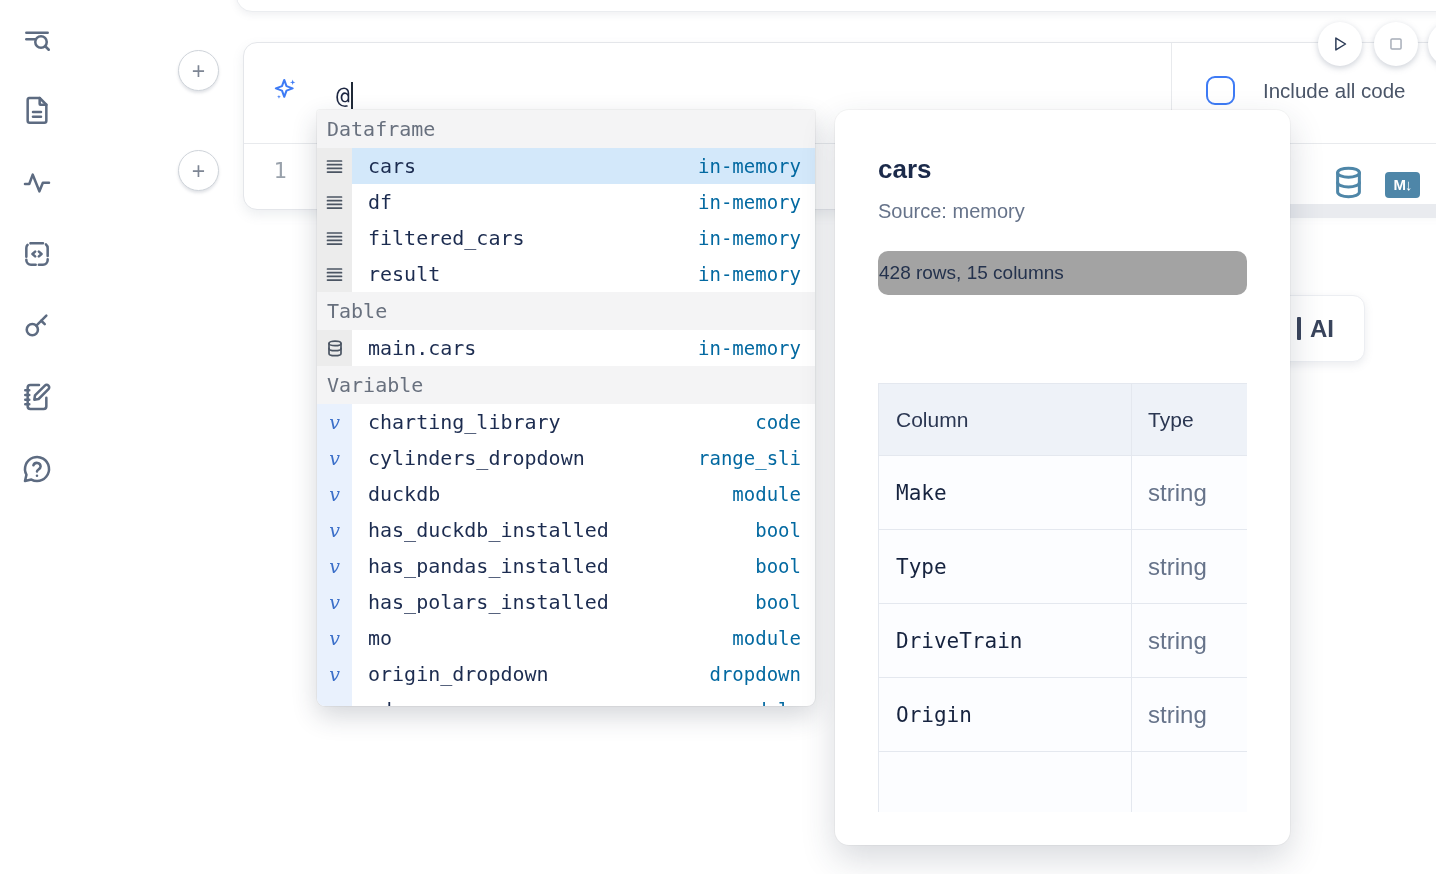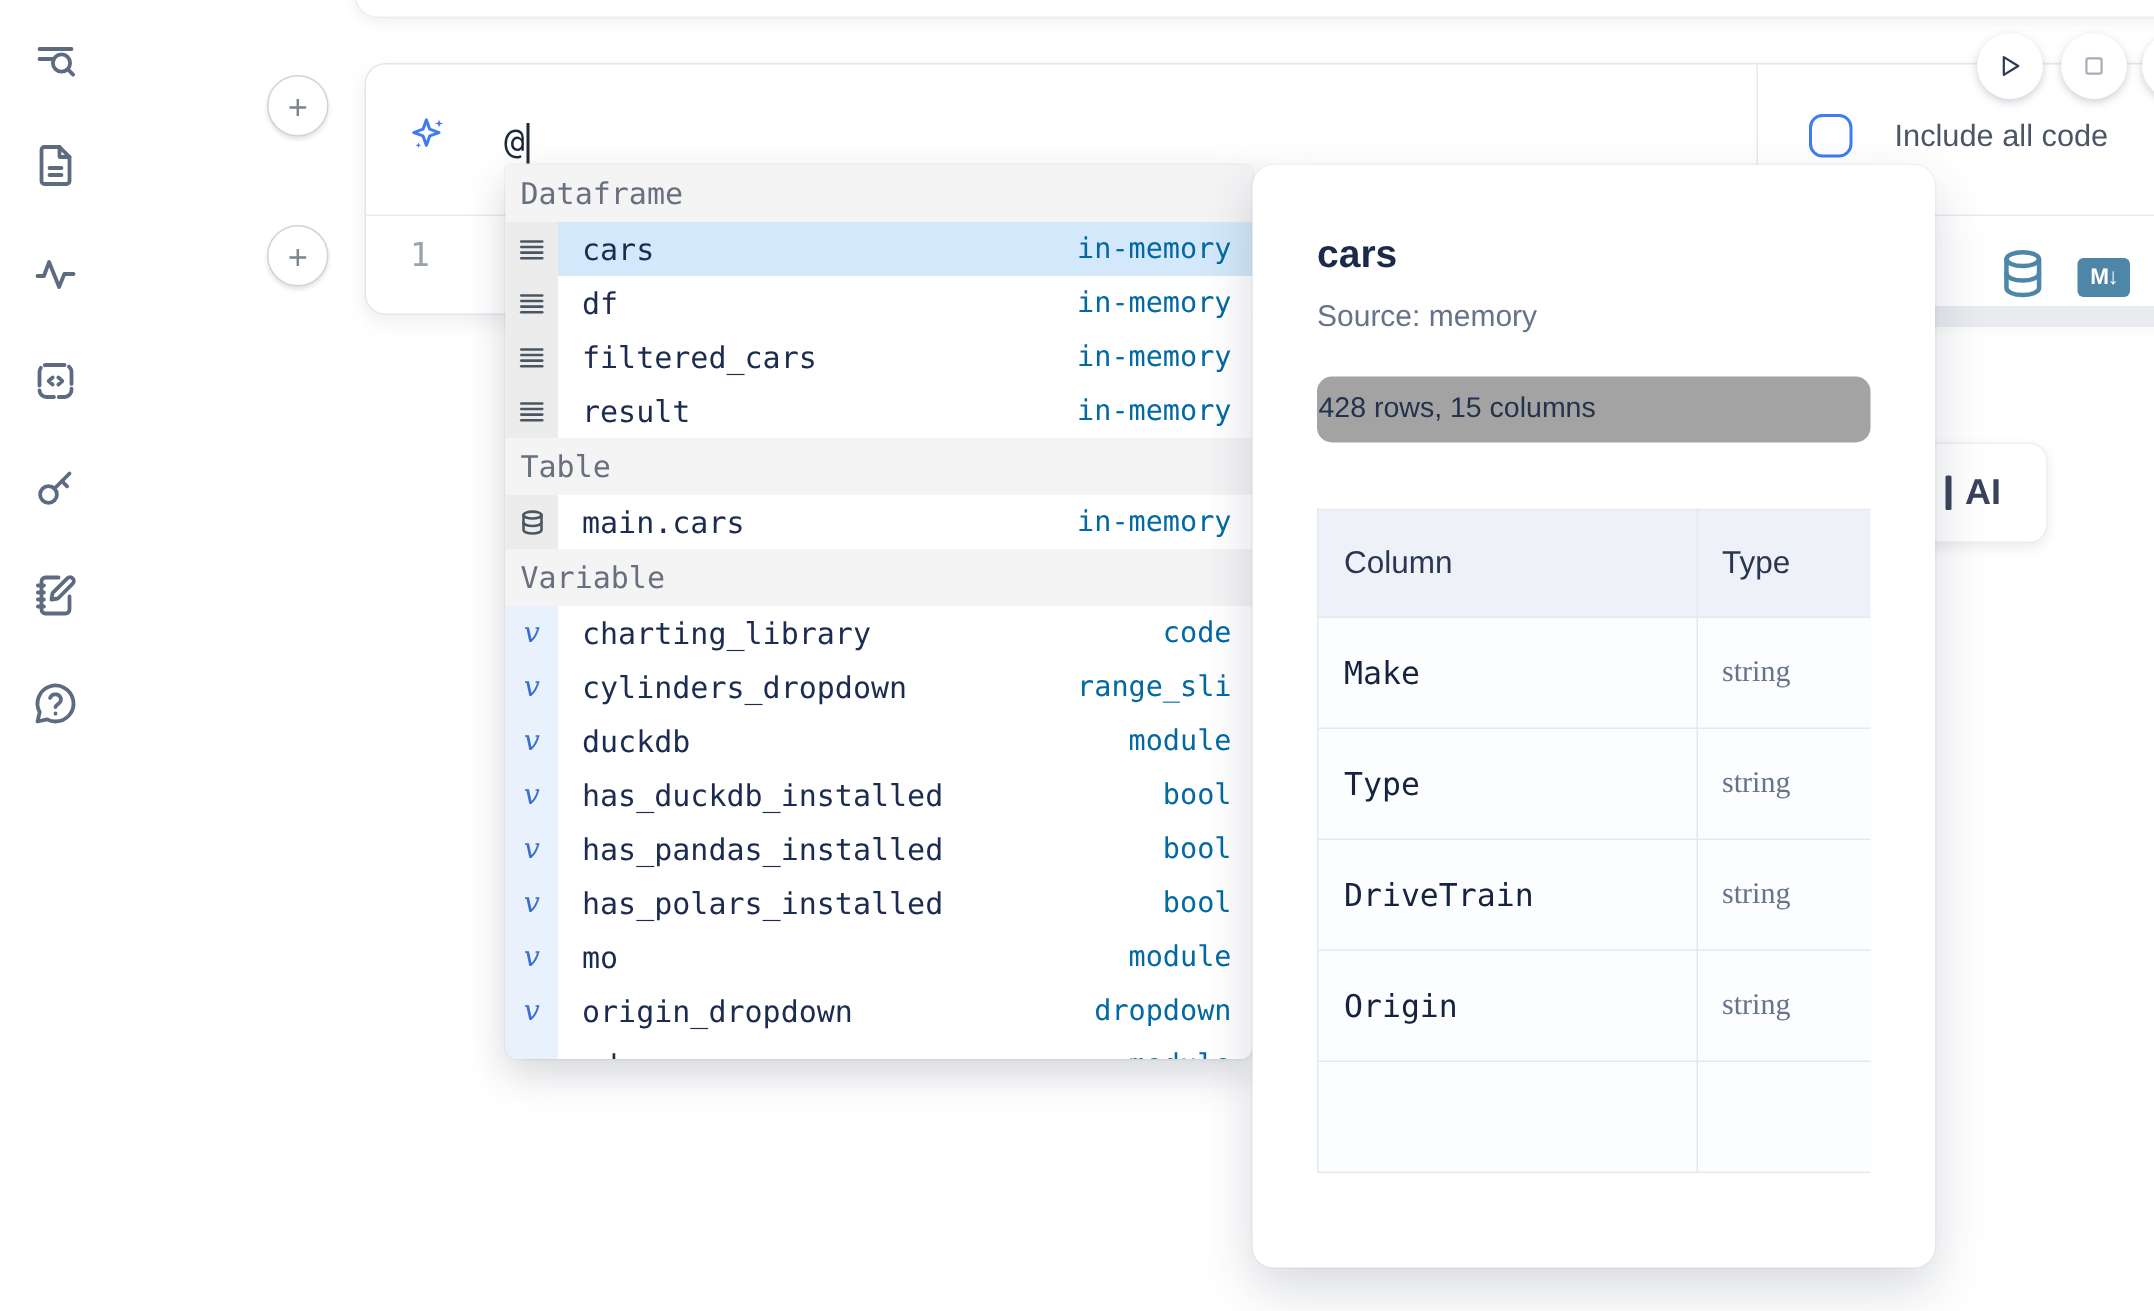--- a/index.html
+++ b/index.html
@@ -66,21 +66,21 @@
   .gray-bar { position:absolute; left:1290px; top:204px; width:146px; height:14px;
               background:#e9ebef; z-index:3; }
   .ai-btn { position:absolute; left:1243px; top:295px; width:122px; height:67px; background:#fff;
             border:1px solid #eceef2; border-radius:12px; z-index:3; cursor:pointer;
             box-shadow:0 3px 8px rgba(110,120,140,.14);
             display:flex; align-items:center; padding-left:53px; gap:9px; }
   .ai-partial-stroke { width:4px; height:23px; background:#39445c; border-radius:1px; }
   .ai-btn span.lbl { font-size:24px; font-weight:bold; color:#39445c; }
 
   
-  .autocomplete { position:absolute; left:337px; top:110px; width:498px; height:596px;
+  .autocomplete { position:absolute; left:317px; top:110px; width:498px; height:596px;
                   background:#fff; z-index:5; overflow:hidden; border-radius:3px 3px 8px 8px;
                   box-shadow:0 10px 26px rgba(40,50,70,.20), 0 0 0 1px rgba(0,0,0,.04); }
   .ac-header { height:38px; line-height:38px; background:#f4f4f5; color:#68707e;
                font-family:"DejaVu Sans Mono", monospace; font-size:20px; padding-left:10px; }
   .ac-row { display:flex; align-items:stretch; height:36px; cursor:pointer; }
   .ac-gutter { width:35px; flex:0 0 35px; display:flex; align-items:center; justify-content:center; }
   .ac-gutter.g-gray { background:#ececec; }
   .ac-gutter.g-blue { background:#e9f1fd; }
   .ac-main { flex:1; display:flex; align-items:center; overflow:hidden; }
   .ac-row.selected .ac-main { background:#d3e8fa; }
@@ -93,30 +93,30 @@
 
   
   .panel { position:absolute; left:835px; top:110px; width:455px; height:735px; background:#fff;
            border-radius:14px; z-index:10; padding:44px 43px 0 43px;
            box-shadow:0 14px 34px rgba(40,50,70,.18), 0 0 0 1px rgba(0,0,0,.03); }
   .panel-title { font-size:26px; font-weight:bold; color:#1b2a4a; }
   .panel-source { margin-top:15px; font-size:20px; color:#66738a; }
   .panel-pill { margin-top:28px; height:44px; line-height:44px; background:#a3a3a3;
                 border-radius:10px; padding-left:1px; font-size:19px; color:#24324d; }
   .tbl-wrap { margin-top:44px; height:473px; overflow:hidden; }
-  table.schema { width:399px; border-collapse:collapse; background:#fcfdff; }
+  table.schema { width:399px; border-collapse:collapse; background:#fcfdff;margin-top:44px; }
   table.schema th, table.schema td { border:1px solid #e4e8ef; text-align:left; }
   table.schema th { background:#eef2f8; height:72px; font-size:21px; font-weight:normal;
                     color:#2b3752; padding-left:17px; }
   table.schema th.c1, table.schema td.c1 { width:234px; }
   table.schema th.c2, table.schema td.c2 { width:134px; padding-left:16px; }
   table.schema td { height:74px; }
   table.schema td.c1 { font-family:"DejaVu Sans Mono", monospace; font-size:21px;
                        color:#16233f; padding-left:17px; }
-  table.schema td.c2 { font-size:20px; color:#66738a;font-family:Liberation Serif, serif; }
+  table.schema td.c2 { font-size:24px; color:#66738a; }
 </style>
 </head>
 <body>
 
 <div class="stage">
 
   <nav class="sidebar">
     <button class="side-btn" style="top:24px">
       <svg viewBox="0 0 24 24">
           <line x1="4" y1="6.5" x2="20" y2="6.5"></line>

